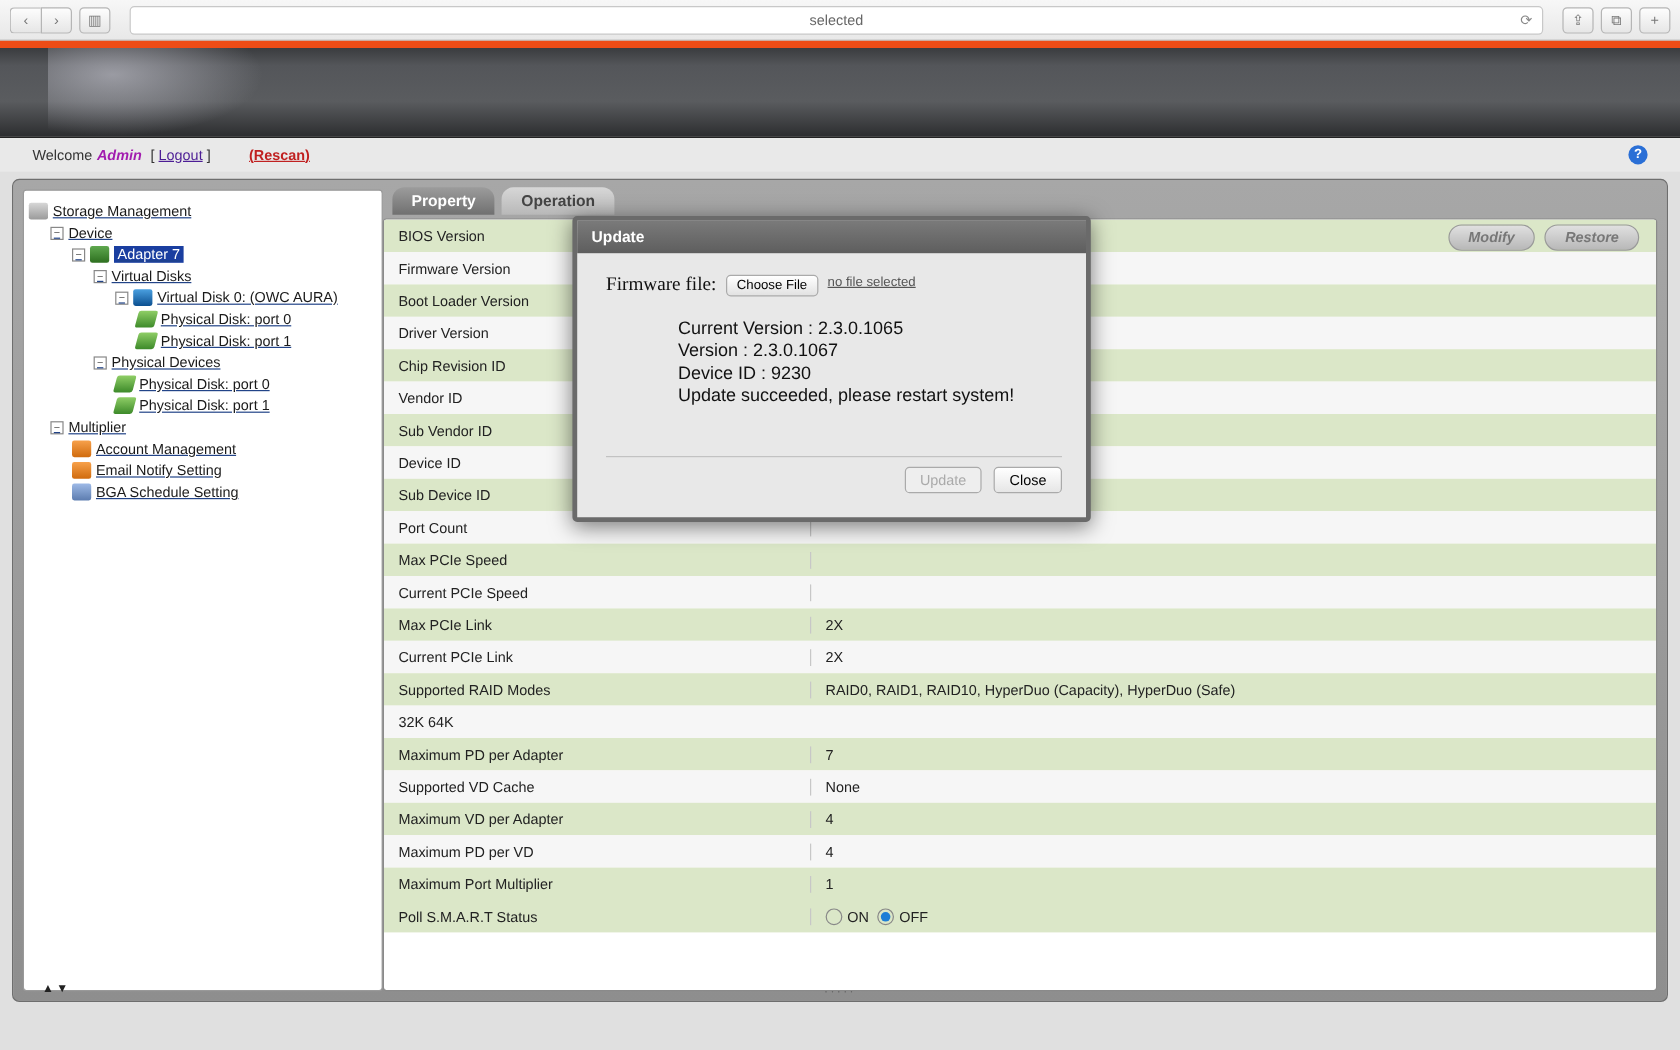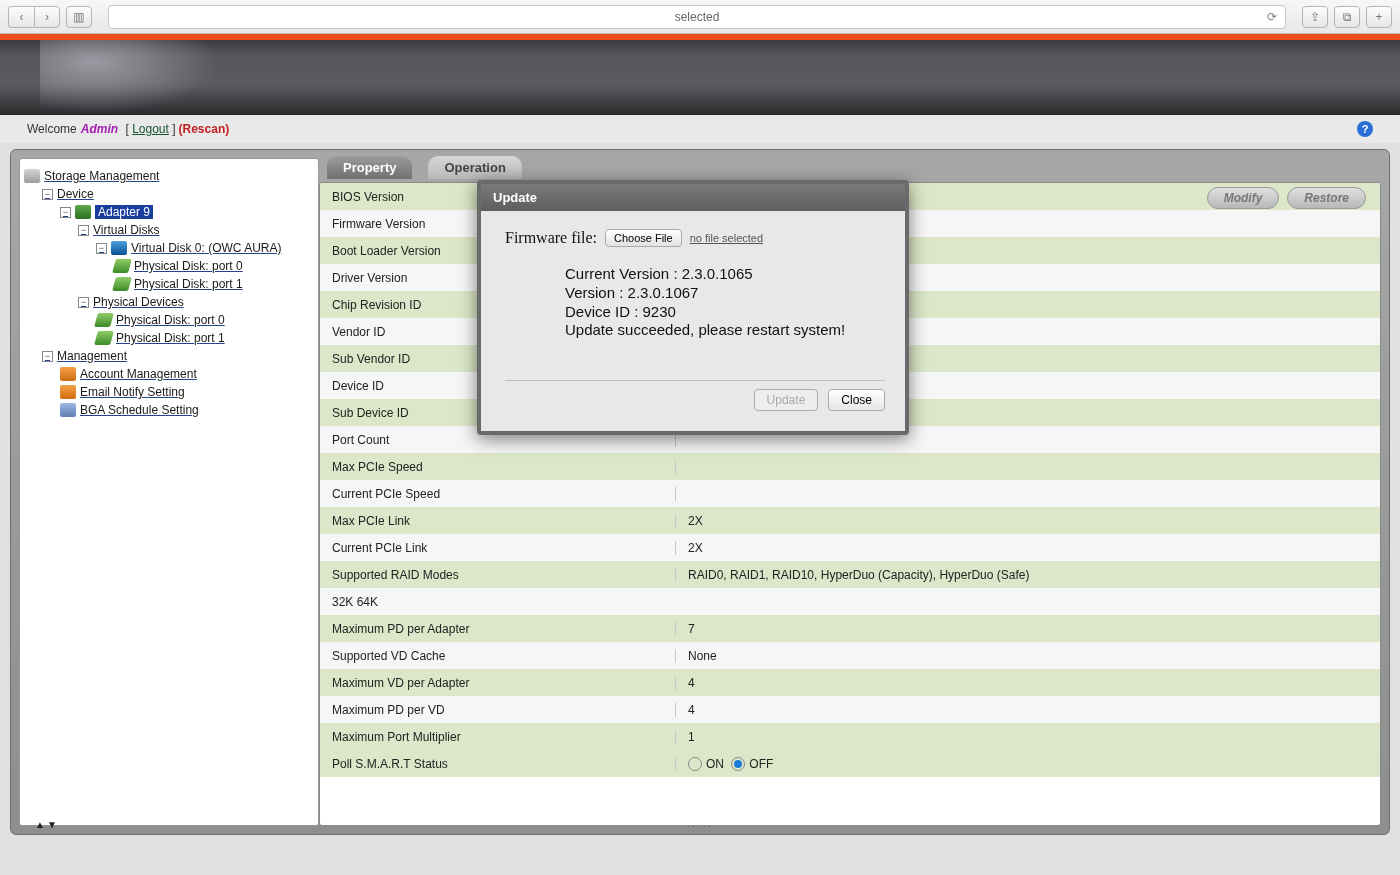--- a/index.html
+++ b/index.html
@@ -16,22 +16,22 @@
 .right-tools { display:flex; gap:6px; }
 .orange-strip{height:6px;background:#ee4c16;}
 
 
 .app-header { height:75px; background:linear-gradient(#3a3c3f,#54565a 20%,#5a5c5f 60%,#2c2d2f); border-bottom:1px solid #222; position:relative; overflow:hidden;}
 .app-header::before{content:"";position:absolute;left:40px;top:0;width:180px;height:100%;background:radial-gradient(ellipse at 30% 30%, rgba(200,200,210,0.6), transparent 70%);}
 
 
 .control-bar{height:28px;background:#e9e9e9;display:flex;align-items:center;padding:0 27px;font-size:12px;color:#333;}
 .control-bar .admin{color:#a21caf;font-weight:bold;margin:0 4px;font-style:italic;}
-.control-bar a{color:#14532d;}
-.rescan{color:#c02020;font-weight:bold;margin-left:3px;}
+.control-bar a{color:#4c1d95;}
+.rescan{color:#c02020;font-weight:bold;margin-left:32px;text-decoration:underline;}
 .help-icon{margin-left:auto;width:16px;height:16px;border-radius:50%;background:#2a6fd6;color:#fff;display:flex;align-items:center;justify-content:center;font-size:11px;font-weight:bold;}
 
 
 .frame{margin:6px 10px 0 10px;background:linear-gradient(#a7a7a7,#8e8e8e);border:1px solid #6e6e6e;border-radius:6px;padding:8px;height:686px;position:relative;}
 .panel-container{display:flex;height:100%;gap:0;}
 
 
 .sidebar{width:300px;background:#fff;border:1px solid #999;border-radius:3px;padding:8px 4px;font-size:12px;color:#224488;overflow:auto;}
 .tree-node{display:flex;align-items:center;padding:2px 0;white-space:nowrap;text-decoration:underline;}
 .tree-children{margin-left:18px;}
@@ -42,40 +42,40 @@
 .icon-pd{background:linear-gradient(#8fce66,#3d8a2a);border-radius:2px;transform:skewX(-15deg);}
 .icon-users{background:linear-gradient(#f7a14b,#d06b0e);border-radius:2px;}
 .icon-mail{background:linear-gradient(#f7a14b,#d06b0e);border-radius:2px;}
 .icon-cal{background:linear-gradient(#9db9e6,#5d7db0);border-radius:2px;}
 .icon-root{background:linear-gradient(#d7d7d7,#9a9a9a);border-radius:2px;}
 .sel{background:#1a3ea0;color:#fff;padding:0 3px;}
 .tree-link{color:#1a1a1a;}
 
 
 .content{flex:1;position:relative;}
-.tabs{position:absolute;top:-2px;left:8px;display:flex;gap:16px;}
+.tabs{position:absolute;top:-2px;left:8px;display:flex;gap:6px;}
 .tab{padding:4px 16px;border-radius:10px 10px 0 0;font-size:13px;font-weight:bold;}
 .tab-active{background:linear-gradient(#9c9c9c,#707070);color:#fff;}
 .tab-inactive{background:linear-gradient(#d7d7d7,#b8b8b8);color:#444;}
 .prop-body{position:absolute;top:24px;left:0;right:0;bottom:0;background:#fff;border:1px solid #8a8a8a;border-radius:3px;overflow:auto;}
 .action-bar{position:absolute;right:14px;top:4px;display:flex;gap:8px;z-index:5;}
 .pill-btn{padding:3px 16px;border-radius:12px;background:linear-gradient(#e0e0e0,#b8b8b8);color:#777;font-size:12px;font-weight:bold;border:1px solid #999;font-style:italic;}
 
 .prop-row{display:flex;height:27px;align-items:center;font-size:12px;color:#222;}
 .prop-row:nth-child(odd){background:#dbe7c8;}
 .prop-row:nth-child(even){background:#f6f6f6;}
 .prop-label{width:356px;padding-left:12px;border-right:1px solid #c7c7c7;}
 .prop-value{flex:1;padding-left:12px;}
 .prop-radio{display:flex;align-items:center;gap:2px;}
 .radio-dot{width:14px;height:14px;border:1px solid #888;border-radius:50%;display:inline-flex;align-items:center;justify-content:center;margin-right:2px;}
 .radio-dot.on::after{content:"";width:8px;height:8px;background:#1c7ed6;border-radius:50%;}
 .modal{position:absolute;left:477px;top:180px;width:432px;background:#e8e8e8;border:4px solid #6a6a6a;border-radius:4px;box-shadow:0 4px 18px rgba(0,0,0,0.5);z-index:60;}
 .modal-title{background:linear-gradient(#7a7a7a,#5e5e5e);color:#fff;font-weight:bold;padding:6px 12px;font-size:13px;}
 .modal-body{padding:18px 20px 10px 24px;font-size:14px;color:#111;}
-.fw-row{display:flex;align-items:center;gap:8px;margin-bottom:18px;}
+.fw-row{display:flex;align-items:flex-start;gap:8px;margin-bottom:18px;}
 .fw-label{font-family:Georgia,serif;font-size:16px;}
 .choose-btn{font-size:11px;padding:2px 8px;background:linear-gradient(#fff,#e2e2e2);border:1px solid #aaa;border-radius:4px;}
 .nofile{font-size:11px;color:#555;text-decoration:underline;}
 .info-block{margin-left:60px;font-family:Georgia,serif;font-size:15px;line-height:1.25;}
 .modal-hr{border:none;border-top:1px solid #c2c2c2;margin:40px 0 8px 0;}
 .modal-actions{display:flex;justify-content:flex-end;gap:10px;padding-bottom:10px;}
 .m-btn{font-size:12px;padding:3px 12px;border:1px solid #aaa;border-radius:4px;background:linear-gradient(#fff,#e6e6e6);}
 .m-btn.disabled{color:#aaa;background:#eee;}
 
 .footer-grip{position:absolute;bottom:2px;left:50%;transform:translateX(-50%);font-size:10px;color:#666;letter-spacing:2px;}
@@ -123,21 +123,21 @@
         </div>
       <div class="tree-children">
         <div class="tree-node">
             <span class="expander">−</span>
             <span class="tree-link">Device</span>
           </div>
         <div class="tree-children">
           <div class="tree-node">
               <span class="expander">−</span>
               <span class="node-icon icon-adapter"></span>
-              <span class="sel">Adapter 9</span>
+              <span class="sel">Adapter 7</span>
             </div>
           <div class="tree-children">
             <div class="tree-node">
                 <span class="expander">−</span>
                 <span class="tree-link">Virtual Disks</span>
               </div>
             <div class="tree-children">
               <div class="tree-node">
                   <span class="expander">−</span>
                   <span class="node-icon icon-vd"></span>
@@ -165,21 +165,21 @@
                 </div>
               <div class="tree-node">
                   <span class="node-icon icon-pd"></span>
                   <span class="tree-link">Physical Disk: port 1</span>
                 </div>
             </div>
           </div>
         </div>
         <div class="tree-node">
             <span class="expander">−</span>
-            <span class="tree-link">Management</span>
+            <span class="tree-link">Multiplier</span>
           </div>
         <div class="tree-children">
           <div class="tree-node">
               <span class="node-icon icon-users"></span>
               <span class="tree-link">Account Management</span>
             </div>
           <div class="tree-node">
               <span class="node-icon icon-mail"></span>
               <span class="tree-link">Email Notify Setting</span>
             </div>

